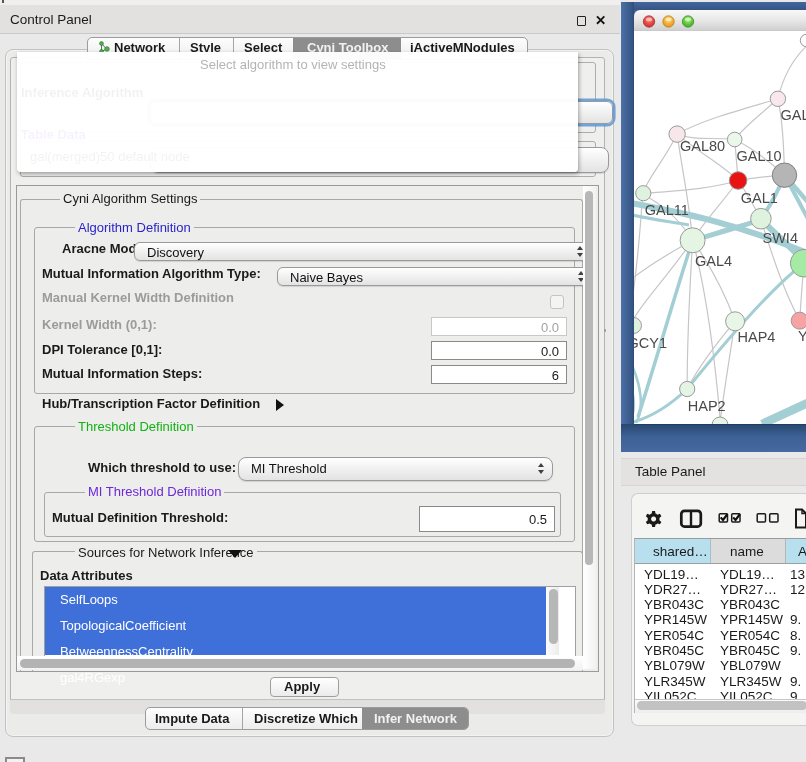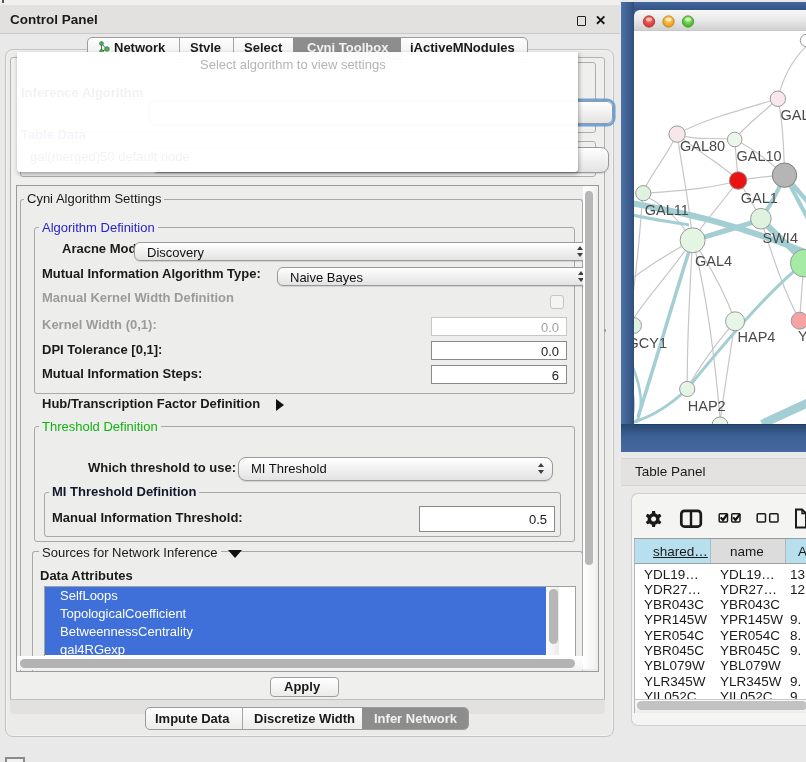--- a/index.html
+++ b/index.html
@@ -11,30 +11,30 @@
   .txt{position:absolute;font-size:13px;line-height:13px;white-space:nowrap;}
   .combo{position:absolute;border:1px solid #9a9a9a;border-radius:5px;
          background:linear-gradient(#ffffff,#f2f2f2 45%,#e3e3e3);box-shadow:0 1px 1px rgba(0,0,0,0.12);padding-left:24px;}
   .combo .cv{position:absolute;left:12px;top:3px;font-size:13px;line-height:13px;color:#111;}
   .spin{position:absolute;width:6px;height:11px;}
   .spin:before{content:"";position:absolute;left:0;top:0;border:3px solid transparent;border-bottom:4.4px solid #3f3f3f;border-top:none;}
   .spin:after{content:"";position:absolute;left:0;bottom:0;border:3px solid transparent;border-top:4.4px solid #3f3f3f;border-bottom:none;}
   .field{position:absolute;background:#fff;border:1px solid #bdbdbd;}
   .field .fv{position:absolute;right:7px;top:3px;font-size:13px;line-height:13px;}
   .grp{position:absolute;border:1px solid #a8a8a8;border-radius:3px;}
-  .gtitle{position:absolute;top:-7px;font-size:13px;font-weight:normal;line-height:13px;background:#ededec;padding:0 3px;white-space:nowrap;}
+  .gtitle{position:absolute;top:-7px;font-size:13px;font-weight:normal;line-height:13px;background:#ededec;padding:0 3px;white-space:nowrap;margin-left:36px;}
 </style>
 </head>
 <body>
 <div id="root">
 
   <div class="abs" style="left:0;top:0;width:620px;height:5px;background:#f0efee;"></div>
   <div class="abs" style="left:2px;top:0;width:2px;height:3px;background:#555;"></div>
   <div class="abs" style="left:0;top:5px;width:620px;height:28px;background:#e2e1e0;border-bottom:1px solid #c9c9c9;"></div>
-  <div class="txt" style="left:10px;top:13px;font-size:13.5px;font-weight:bold;">Control Panel</div>
+  <div class="txt" style="left:10px;top:13px;font-size:13.5px;">Control Panel</div>
 
   <div class="abs" style="left:577px;top:16px;width:7px;height:8px;border:1.9px solid #222;border-radius:1px;"></div>
   <div class="abs" style="left:595px;top:12px;font-size:13.5px;font-weight:bold;color:#111;">✕</div>
 
   <div class="abs" style="left:4.5px;top:49px;width:607px;height:686px;background:#ebebea;border:1px solid #c2c2c2;border-radius:8px;box-shadow:inset 0 0 0 1px rgba(255,255,255,0.4);"></div>
 
   <div class="abs" style="left:10px;top:57px;width:593px;height:641px;background:#efefee;border:1px solid #b3b3b3;border-radius:3px 3px 0 0;"></div>
   <div class="abs" style="left:10px;top:699px;width:595px;height:14px;background:#e2e1e0;border-top:1px solid #c2c2c2;border-radius:0 0 4px 4px;"></div>
 
   <div class="abs" style="left:87px;top:37px;width:439px;height:21px;border:1px solid #9c9c9c;border-radius:5px 5px 0 0;background:linear-gradient(#fdfdfd,#ededed);overflow:hidden;">
@@ -102,52 +102,52 @@
 
     <div class="grp" style="left:34px;top:426px;width:539px;height:114px;"></div>
     <div class="gtitle" style="left:39px;top:420px;color:#12b212;">Threshold Definition</div>
     <div class="lbl" style="left:88px;top:461px;">Which threshold to use:</div>
     <div class="combo" style="left:238px;top:457px;width:289px;height:22px;border-radius:8px;">
       <div class="cv" style="top:4px;">MI Threshold</div>
       <div class="spin" style="right:8px;top:5px;"></div>
     </div>
 
     <div class="grp" style="left:44px;top:492px;width:515px;height:43px;"></div>
-    <div class="gtitle" style="left:49px;top:485px;color:#0f172a;background:#ededec;font-weight:bold;">MI Threshold Definition</div>
-    <div class="lbl" style="left:52px;top:511px;">Manual Information Threshold:</div>
+    <div class="gtitle" style="left:49px;top:485px;color:#6d28d9;background:#ededec;">MI Threshold Definition</div>
+    <div class="lbl" style="left:52px;top:511px;">Mutual Definition Threshold:</div>
     <div class="field" style="left:419px;top:506px;width:134px;height:24px;border-color:#8a8a8a;">
       <div class="fv" style="top:6px;">0.5</div>
     </div>
 
     <div class="grp" style="left:32px;top:551px;width:549px;height:119px;border-bottom:none;border-radius:3px 3px 0 0;"></div>
     <div class="gtitle" style="left:39px;top:546px;">Sources for Network Inference</div>
     <div class="abs" style="left:228px;top:550px;width:0;height:0;border-top:8px solid #111;border-left:7.5px solid transparent;border-right:7.5px solid transparent;"></div>
     <div class="lbl" style="left:40px;top:569px;">Data Attributes</div>
 
     <div class="abs" style="left:44px;top:586px;width:530px;height:69px;background:#ffffff;border:1px solid #a0a0a0;"></div>
     <div class="abs" style="left:45px;top:587px;width:501px;height:68px;background:#3f6fd8;"></div>
-    <div class="txt" style="left:60px;top:587px;color:#fff;line-height:18px;">SelfLoops<br>TopologicalCoefficient<br>BetweennessCentrality<br>gal4RGexp</div>
+    <div class="txt" style="left:60px;top:587px;color:#fff;line-height:26px;">SelfLoops<br>TopologicalCoefficient<br>BetweennessCentrality<br>gal4RGexp</div>
     <div class="abs" style="left:546px;top:587px;width:13px;height:68px;background:linear-gradient(90deg,#fcfcfc,#ececec);"></div>
     <div class="abs" style="left:549px;top:589px;width:8.5px;height:55px;background:#b7b7b7;border-radius:4.5px;"></div>
   </div>
 
   <div class="abs" style="left:583px;top:186px;width:13px;height:483px;background:linear-gradient(90deg,#ffffff,#f2f2f2);"></div>
   <div class="abs" style="left:585px;top:191px;width:8px;height:374px;background:#b7b7b7;border-radius:4px;"></div>
   <div class="abs" style="left:17px;top:656px;width:566px;height:13.5px;background:linear-gradient(#ffffff,#f2f2f2);"></div>
   <div class="abs" style="left:20px;top:658.5px;width:555px;height:9.5px;background:#b3b3b3;border-radius:4.5px;"></div>
 
   <div class="abs" style="left:270px;top:677px;width:67px;height:18px;background:linear-gradient(#ffffff,#ebebeb);border:1px solid #9f9f9f;border-radius:4px;"></div>
   <div class="txt" style="left:284px;top:680px;font-weight:bold;">Apply</div>
 
   <div class="abs" style="left:145px;top:707px;width:322px;height:21px;border:1px solid #9c9c9c;border-radius:5px;background:linear-gradient(#fdfdfd,#ededed);overflow:hidden;">
     <div class="abs" style="left:96px;top:0;width:1px;height:21px;background:#a5a5a5;"></div>
     <div class="abs" style="left:216px;top:0;width:106px;height:21px;background:#8d8d8d;"></div>
   </div>
   <div class="lbl" style="left:155px;top:712px;">Impute Data</div>
-  <div class="lbl" style="left:254px;top:712px;">Discretize Width</div>
+  <div class="lbl" style="left:254px;top:712px;">Discretize Which</div>
   <div class="lbl" style="left:374px;top:712px;color:#f2f2f2;">Infer Network</div>
 
   <div class="abs" style="left:17px;top:52px;width:561px;height:120px;background:rgba(255,255,255,0.97);border-radius:0 0 4px 4px;box-shadow:1px 2px 4px rgba(0,0,0,0.35);"></div>
   <div class="txt" style="left:200px;top:58px;color:#b4b4b4;">Select algorithm to view settings</div>
 
   <div class="lbl" style="left:21px;top:86px;color:#111;opacity:0.05;">Inference Algorithm</div>
   <div class="lbl" style="left:21px;top:128px;color:#6d28d9;opacity:0.05;">Table Data</div>
   <div class="txt" style="left:30px;top:150px;color:#111;opacity:0.05;">gal(merged)50 default node</div>
 
   <div class="abs" style="left:621px;top:2px;width:185px;height:450px;background:#3d6096;"></div>
@@ -280,21 +280,21 @@
     <path d="M89.2,11.4 l2.3,2.6 l4.5,-6" fill="none" stroke="#111" stroke-width="2.1"></path>
     <path d="M152,3.5 h6 l4,4 v14 h-10 z" fill="none" stroke="#1a1a1a" stroke-width="2"></path>
     <path d="M158,3.5 v4 h4" fill="none" stroke="#1a1a1a" stroke-width="1.4"></path>
   </svg>
 
   <div class="abs" style="left:634px;top:538px;width:172px;height:174px;background:#fff;border-top:1px solid #9a9a9a;border-left:1px solid #b5b5b5;overflow:hidden;">
     <div class="abs" style="left:0;top:0;width:75px;height:24px;background:#b8dfed;border-right:1px solid #a8bfc8;"></div>
     <div class="abs" style="left:76px;top:0;width:74px;height:24px;background:#dcdcdc;border-right:1px solid #b5b5b5;"></div>
     <div class="abs" style="left:151px;top:0;width:21px;height:24px;background:#b8dfed;"></div>
     <div class="abs" style="left:0;top:24px;width:172px;height:1px;background:#9f9f9f;"></div>
-    <div class="txt" style="left:18px;top:6px;font-size:13.5px;text-decoration:underline;">shared…</div>
+    <div class="txt" style="left:18px;top:6px;font-size:13.5px;">shared…</div>
     <div class="txt" style="left:95px;top:6px;font-size:13.5px;">name</div>
     <div class="txt" style="left:163px;top:6px;font-size:13.5px;">A</div>
     <div class="txt" style="left:9px;top:27.5px;font-size:13.5px;line-height:15.3px;">YDL19…<br>YDR27…<br>YBR043C<br>YPR145W<br>YER054C<br>YBR045C<br>YBL079W<br>YLR345W<br>YIL052C</div>
     <div class="txt" style="left:85px;top:27.5px;font-size:13.5px;line-height:15.3px;">YDL19…<br>YDR27…<br>YBR043C<br>YPR145W<br>YER054C<br>YBR045C<br>YBL079W<br>YLR345W<br>YIL052C</div>
     <div class="txt" style="left:155px;top:27.5px;font-size:13.5px;line-height:15.3px;">13<br>12<br><br>9.<br>8.<br>9.<br><br>9.<br>9.</div>
 
     <div class="abs" style="left:0;top:160px;width:172px;height:13px;background:linear-gradient(#fbfbfb,#ededed);border-top:1px solid #c6c6c6;"></div>
     <div class="abs" style="left:2px;top:162px;width:170px;height:9px;background:#c2c2c2;border-radius:4.5px;"></div>
   </div>
 

